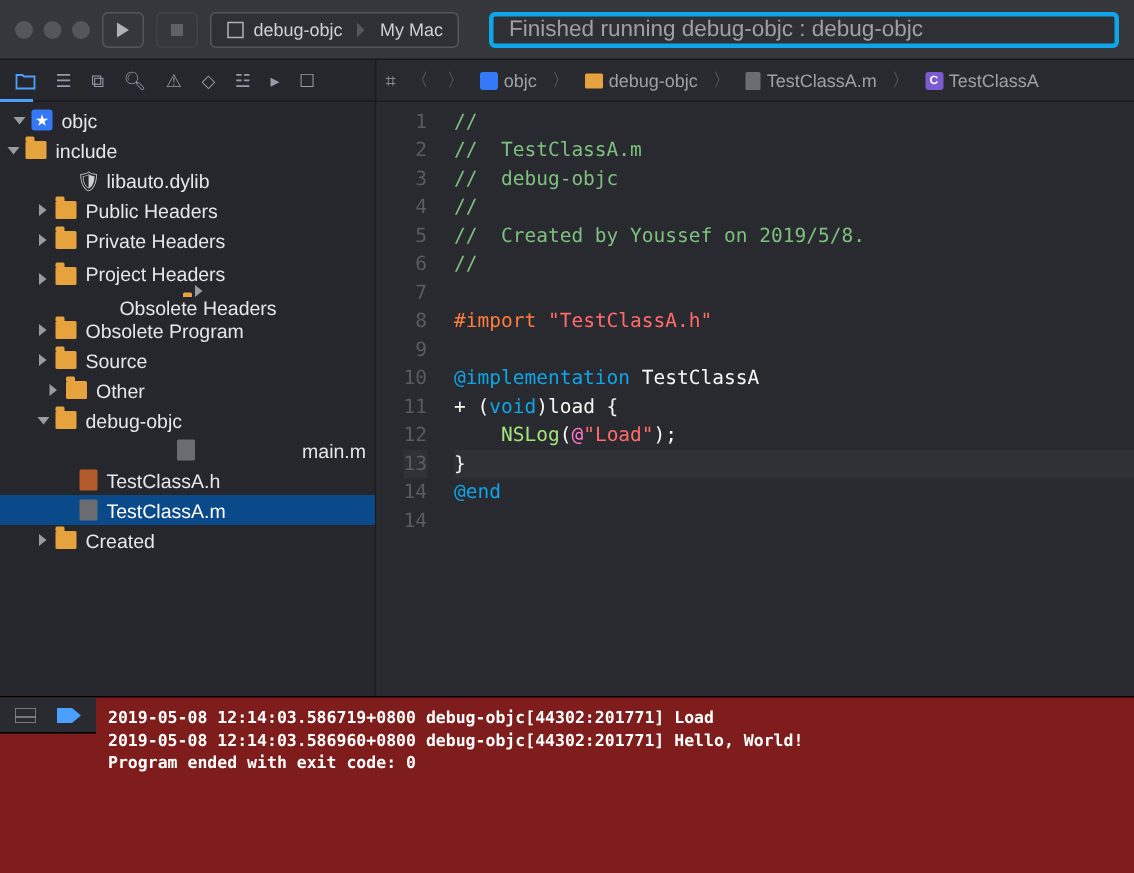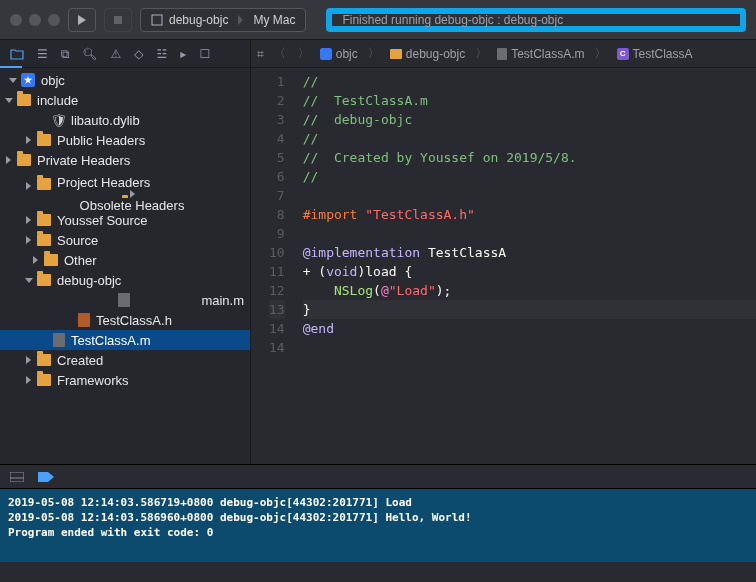--- a/index.html
+++ b/index.html
@@ -7,21 +7,21 @@
   .titlebar { height:40px; background:#36373c; display:flex; align-items:center; padding:0 10px; gap:8px; border-bottom:1px solid #1a1a1c; }
   .traffic { display:flex; gap:7px; }
   .dot { width:12px; height:12px; border-radius:50%; background:#55565b; }
   .tb-btn { width:28px; height:24px; border:1px solid #55565b; border-radius:4px; display:flex; align-items:center; justify-content:center; color:#b0b0b5; }
   .tb-btn.disabled { opacity:.35; }
   .play { width:0;height:0;border-left:8px solid #b0b0b5;border-top:5px solid transparent;border-bottom:5px solid transparent; }
   .stop { width:8px;height:8px;background:#b0b0b5; }
   .scheme { height:24px; background:#2f3035; border:1px solid #55565b; border-radius:4px; display:flex; align-items:center; font-size:12px; color:#cfd0d4; }
   .scheme .seg { padding:0 10px; display:flex; align-items:center; gap:6px; }
   .scheme .sep { width:0;height:0;border-left:5px solid #55565b;border-top:5px solid transparent;border-bottom:5px solid transparent; }
-  .activity { flex:1; margin-left:12px; height:24px; background:#2f3035; border:6px solid #0ea5e9; border-radius:4px; display:flex; align-items:center; padding:0 10px; font-size:12px; color:#9fa0a5; }
+  .activity { flex:1; margin-left:12px; height:24px; background:#2f3035; border:3px solid #0ea5e9; border-radius:4px; display:flex; align-items:center; padding:0 10px; font-size:15px; color:#9fa0a5; }
   .main { display:flex; height:424px; }
   .navigator { width:251px; background:#26272c; border-right:1px solid #1a1a1c; display:flex; flex-direction:column; }
   .navbar { height:28px; display:flex; align-items:center; gap:13px; padding:0 10px; border-bottom:1px solid #1a1a1c; color:#99a; }
   .navbar .active { color:#4aa0ff; }
   .navtabbar { position:relative; }
   .navtabbar::after { content:""; position:absolute; left:0; bottom:-1px; width:22px; height:2px; background:#4aa0ff; }
   .tree { flex:1; overflow:auto; font-size:13px; color:#e6e6ea; padding-top:2px; }
   .row { display:flex; align-items:center; height:20px; padding-right:6px; cursor:default; }
   .row.selected { background:#0a4a8a; color:#fff; }
   .disc { width:9px; height:9px; margin:0 4px; display:inline-flex; align-items:center; justify-content:center; }
@@ -43,25 +43,25 @@
   .crumbFileM { width:10px;height:12px;background:#6b6c72;border-radius:1px;}
   .crumbC { width:12px;height:12px;background:#7c5bd1;border-radius:2px;display:flex;align-items:center;justify-content:center;color:#fff;font-size:8px;font-weight:bold;}
   .code { flex:1; display:flex; font-family:"SF Mono","Menlo",Consolas,monospace; font-size:13px; line-height:19px; overflow:auto; }
   .gutter { text-align:right; color:#5a5b61; padding:4px 12px 4px 18px; user-select:none; background:#292a30; }
   .src { padding:4px 0 4px 6px; white-space:pre; flex:1; }
   .ln { height:19px; }
   .ln.hl { background:#303137; }
   .c-comment { color:#7ec07e; }
   .c-pre { color:#ff7b3b; }
   .c-str { color:#ff6b6b; }
-  .c-key { color:#c4b5fd; font-weight:500;}
+  .c-key { color:#0ea5e9; font-weight:500;}
   .c-ident { color:#f8f8f2; }
   .c-func { color:#a3e47b; }
   .c-at { color:#ff79c6; }
-  .debugArea { height:98px; background:#0c4a6e; border-top:1px solid #000; display:flex; flex-direction:column; }
+  .debugArea { height:118px; background:#7f1d1d; border-top:1px solid #000; display:flex; flex-direction:row; }
   .debugBar { height:24px; background:#2a2b30; display:flex; align-items:center; gap:14px; padding:0 10px; border-bottom:1px solid #000; color:#8f9096;}
   .debugBar .active { color:#4aa0ff; }
   .console { flex:1; font-family:"SF Mono","Menlo",Consolas,monospace; font-size:11px; line-height:15px; color:#fff; padding:6px 8px; white-space:pre; font-weight:bold;}
   svg { display:block; }
 </style>
 </head>
 <body>
 
 <div class="titlebar">
   <div class="traffic">
@@ -124,39 +124,39 @@
         <div class="row" style="padding-left: 36px;">
           <span class="disc"></span>
           <span class="shieldIcon">🛡︎</span>
           <span>libauto.dylib</span>
         </div>
         <div class="row" style="padding-left: 20px;">
           <span class="disc closed"></span>
           <span class="foldIcon"></span>
           <span>Public Headers</span>
         </div>
-        <div class="row" style="">
+        <div class="row" style="padding-left: 20px;">
           <span class="disc closed"></span>
           <span class="foldIcon"></span>
           <span>Private Headers</span>
         </div>
         <div class="row" style="padding-left: 20px; align-items: flex-end;">
           <span class="disc closed"></span>
           <span class="foldIcon"></span>
           <span>Project Headers</span>
         </div>
         <div class="row" style="padding-left: 20px; flex-direction: column;">
           <span class="disc closed"></span>
           <span class="foldIcon"></span>
           <span>Obsolete Headers</span>
         </div>
         <div class="row" style="padding-left: 20px;">
           <span class="disc closed"></span>
           <span class="foldIcon"></span>
-          <span>Youssef Source</span>
+          <span>Obsolete Program</span>
         </div>
         <div class="row" style="padding-left: 20px;">
           <span class="disc closed"></span>
           <span class="foldIcon"></span>
           <span>Source</span>
         </div>
         <div class="row" style="padding-left: 27px;">
           <span class="disc closed"></span>
           <span class="foldIcon"></span>
           <span>Other</span>
@@ -164,39 +164,34 @@
         <div class="row" style="padding-left: 20px;">
           <span class="disc open"></span>
           <span class="foldIcon"></span>
           <span>debug-objc</span>
         </div>
         <div class="row" style="padding-left: 36px; justify-content: space-between;">
           <span class="disc"></span>
           <span class="fileIcon m"></span>
           <span>main.m</span>
         </div>
-        <div class="row" style="padding-left: 36px; margin-left: 25px;">
+        <div class="row" style="padding-left: 36px;">
           <span class="disc"></span>
           <span class="fileIcon h"></span>
           <span>TestClassA.h</span>
         </div>
         <div class="row selected" style="padding-left: 36px;">
           <span class="disc"></span>
           <span class="fileIcon m"></span>
           <span>TestClassA.m</span>
         </div>
         <div class="row" style="padding-left: 20px;">
           <span class="disc closed"></span>
           <span class="foldIcon"></span>
           <span>Created</span>
-        </div>
-        <div class="row" style="padding-left: 20px;">
-          <span class="disc closed"></span>
-          <span class="foldIcon"></span>
-          <span>Frameworks</span>
         </div>
       </div>
   </div>
 
   <div class="editor">
     <div class="jumpbar">
       <span>⌗</span>
       <span class="chev">〈</span>
       <span class="chev">〉</span>
       <span class="crumb">

